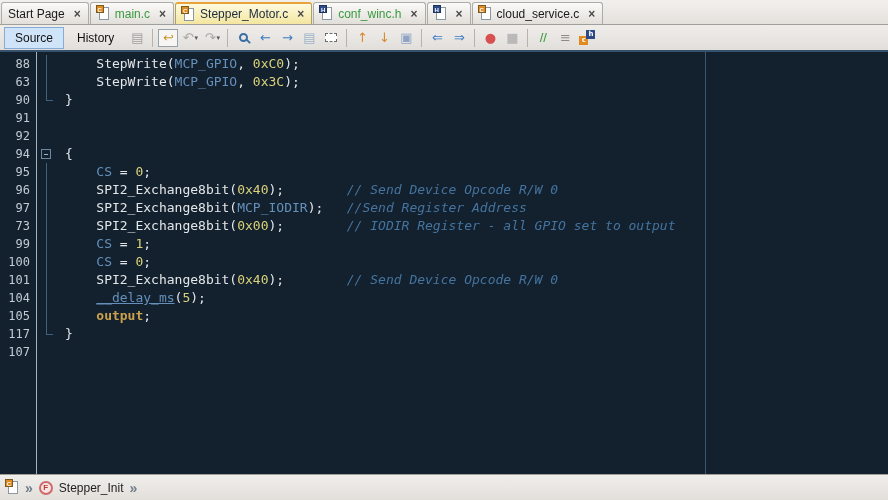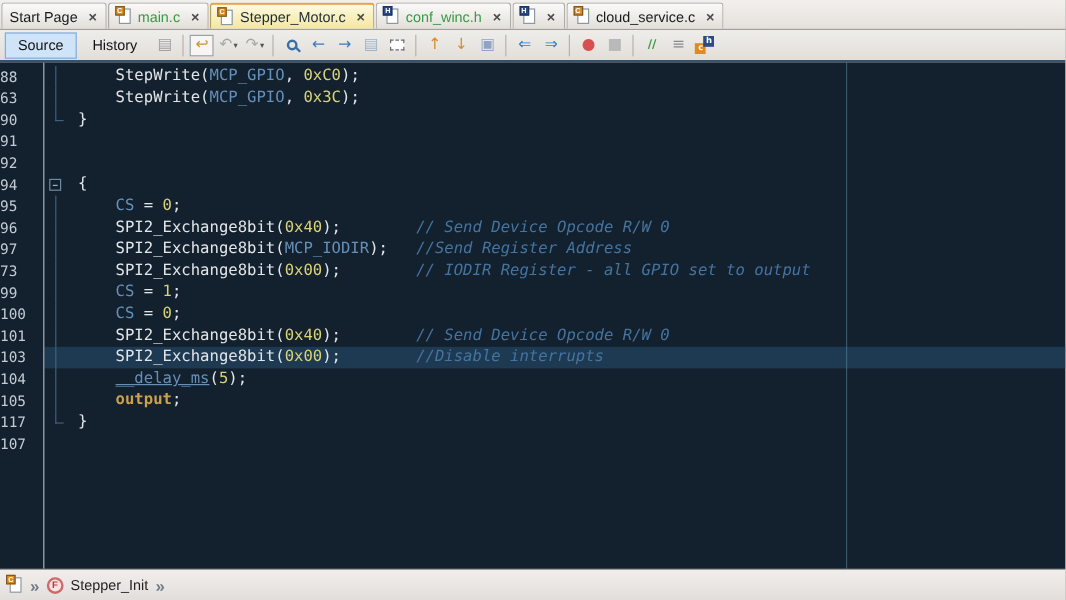--- a/index.html
+++ b/index.html
@@ -67,21 +67,21 @@
 
   
   .editor{
     flex:1 1 auto; background:var(--bg,#13202e); position:relative; overflow:hidden;
     font-family:"DejaVu Sans Mono",monospace; padding-top:3px;
   }
   .gutterline{ position:absolute; left:36px; top:0; bottom:0; width:1px; background:#a6b2bc; z-index:3; }
   .colguide{ position:absolute; left:705px; top:0; bottom:0; width:1px; background:rgba(92,133,160,0.55); z-index:4; }
   .row{ height:18px; display:flex; align-items:stretch; }
   .gut{
-    width:37px; flex:0 0 37px; padding-right:22px;
+    width:37px; flex:0 0 37px; text-align:right; padding-right:7px;
     color:var(--linenum,#c3ccd5); font-size:12px; line-height:18px;
   }
   .fold{ width:28px; flex:0 0 28px; position:relative; }
   .fold .fl{ position:absolute; left:9px; top:0; bottom:0; border-left:1px solid var(--foldline,#3f617c); }
   .fold .fe{ position:absolute; left:9px; top:0; height:10px; width:7px;
     border-left:1px solid var(--foldline,#3f617c); border-bottom:1px solid var(--foldline,#3f617c); }
   .fold .fb{ position:absolute; left:4px; top:4px; width:10px; height:10px;
     border:1px solid #6e8aa3; background:var(--bg,#13202e); }
   .fold .fb::after{ content:""; position:absolute; left:2px; top:4px; width:4px; height:1px; background:#9db3c6; }
   pre.code{
@@ -278,27 +278,20 @@
             <span class="fl"></span>
           </div>
           <pre class="code"><span class="tk-p">    </span><span class="tk-i">CS</span><span class="tk-p"> = </span><span class="tk-n">0</span><span class="tk-p">;</span></pre>
         </div>
         <div class="row">
           <div class="gut">101</div>
           <div class="fold">
             <span class="fl"></span>
           </div>
           <pre class="code"><span class="tk-p">    SPI2_Exchange8bit(</span><span class="tk-n">0x40</span><span class="tk-p">);        </span><span class="tk-c">// Send Device Opcode R/W 0</span></pre>
-        </div>
-        <div class="row current">
-          <div class="gut">103</div>
-          <div class="fold">
-            <span class="fl"></span>
-          </div>
-          <pre class="code"><span class="tk-p">    SPI2_Exchange8bit(</span><span class="tk-n">0x00</span><span class="tk-p">);        </span><span class="tk-c">//Disable interrupts</span></pre>
         </div>
         <div class="row">
           <div class="gut">104</div>
           <div class="fold">
             <span class="fl"></span>
           </div>
           <pre class="code"><span class="tk-p">    </span><span class="tk-m">__delay_ms</span><span class="tk-p">(</span><span class="tk-n">5</span><span class="tk-p">);</span></pre>
         </div>
         <div class="row">
           <div class="gut">105</div>

